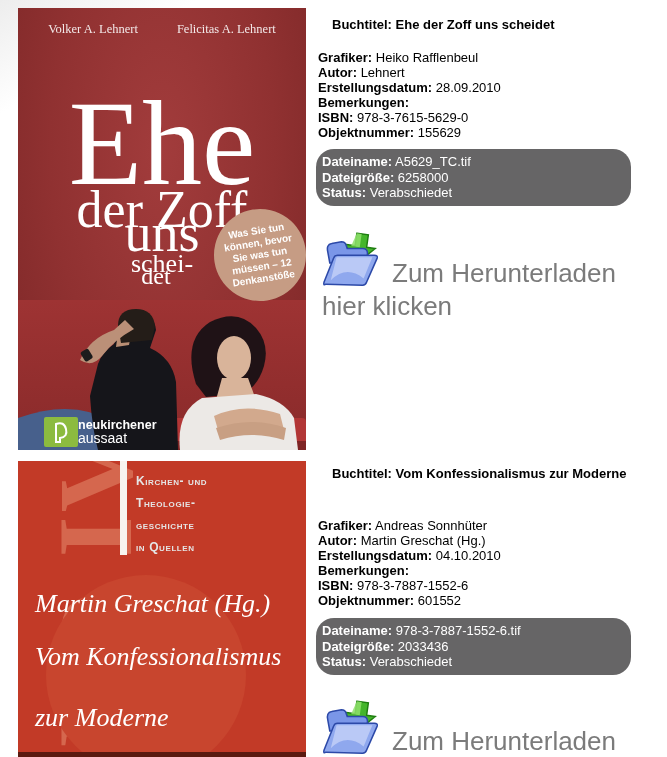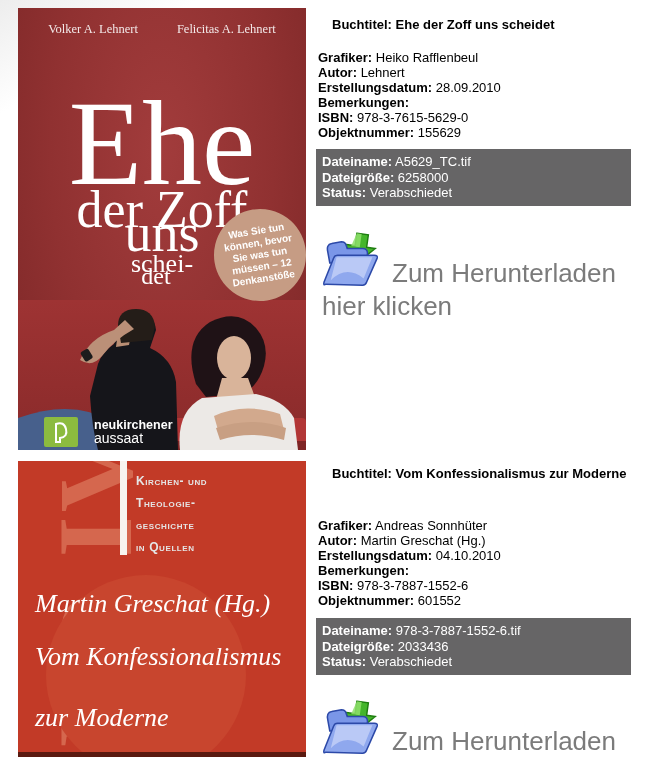--- a/index.html
+++ b/index.html
@@ -7,21 +7,21 @@
     width:667px;height:757px;position:relative;overflow:hidden;
     background:linear-gradient(150deg,#ededed 0%,#ffffff 10%);
     font-family:"Liberation Sans",sans-serif;color:#000;
   }
 
   
   .heading{position:absolute;left:332px;width:338px;font-size:13px;font-weight:bold;line-height:19px;}
   .fields{position:absolute;left:318px;width:338px;font-size:13px;line-height:15px;}
   .field b{font-weight:bold;}
   .filebox{position:absolute;left:316px;width:303px;background:#666566;color:#ffffff;
-           font-size:13px;line-height:15.5px;padding:5px 6px;}
+           font-size:13px;line-height:15.5px;padding:5px 6px;border-radius:18px;}
   .filebox b{font-weight:bold;}
   .download{position:absolute;left:322px;width:300px;color:#7b7b7b;font-size:26px;
             line-height:33px;text-decoration:none;cursor:pointer;display:block;}
   .download svg{display:inline-block;vertical-align:bottom;margin-right:8px;}
 
   
   .cover1{position:absolute;left:18px;top:8px;width:288px;height:442px;overflow:hidden;
           background:radial-gradient(ellipse at 50% 32%,#a23c3c 0%,#903131 55%,#7c2727 100%);
           font-family:"Liberation Serif",serif;color:#fff;cursor:pointer;}
   .c1-authors{position:absolute;top:14px;left:0;right:0;display:flex;justify-content:center;
@@ -34,21 +34,21 @@
   .c1-det{top:256px;font-size:24px;left:-12px;}
   .c1-excl{top:291px;font-size:20px;}
   .c1-badge{position:absolute;left:196px;top:201px;width:92px;height:92px;border-radius:50%;
             background:#c69c84;transform:rotate(-9deg);display:flex;align-items:center;justify-content:center;
             font-family:"Liberation Sans",sans-serif;font-size:10px;font-weight:bold;line-height:12px;
             text-align:center;padding:4px;box-sizing:border-box;color:#ffffff;z-index:4;}
   .c1-photo{position:absolute;left:0;top:292px;width:288px;height:150px;}
   .pub-logo{position:absolute;left:26px;top:409px;display:flex;align-items:center;z-index:5;}
   .pub-box{width:34px;height:30px;background:#8cbb3f;border-radius:2px;display:flex;
            align-items:center;justify-content:center;}
-  .pub-text{margin-left:16px;font-family:"Liberation Sans",sans-serif;line-height:13px;color:#fff;}
+  .pub-text{margin-left:0;font-family:"Liberation Sans",sans-serif;line-height:13px;color:#fff;}
   .pub-name{font-size:12.5px;font-weight:bold;}
   .pub-sub{font-size:14px;}
 
   
   .cover2{position:absolute;left:18px;top:461px;width:288px;height:296px;overflow:hidden;
           background:#c23a27;cursor:pointer;}
   .c2-band{position:absolute;left:24px;top:440px;width:440px;height:110px;
            transform:rotate(-90deg);transform-origin:0 0;
            font-family:"Liberation Serif",serif;font-weight:bold;font-size:105px;line-height:108px;
            color:#d5674e;letter-spacing:4px;white-space:nowrap;}

